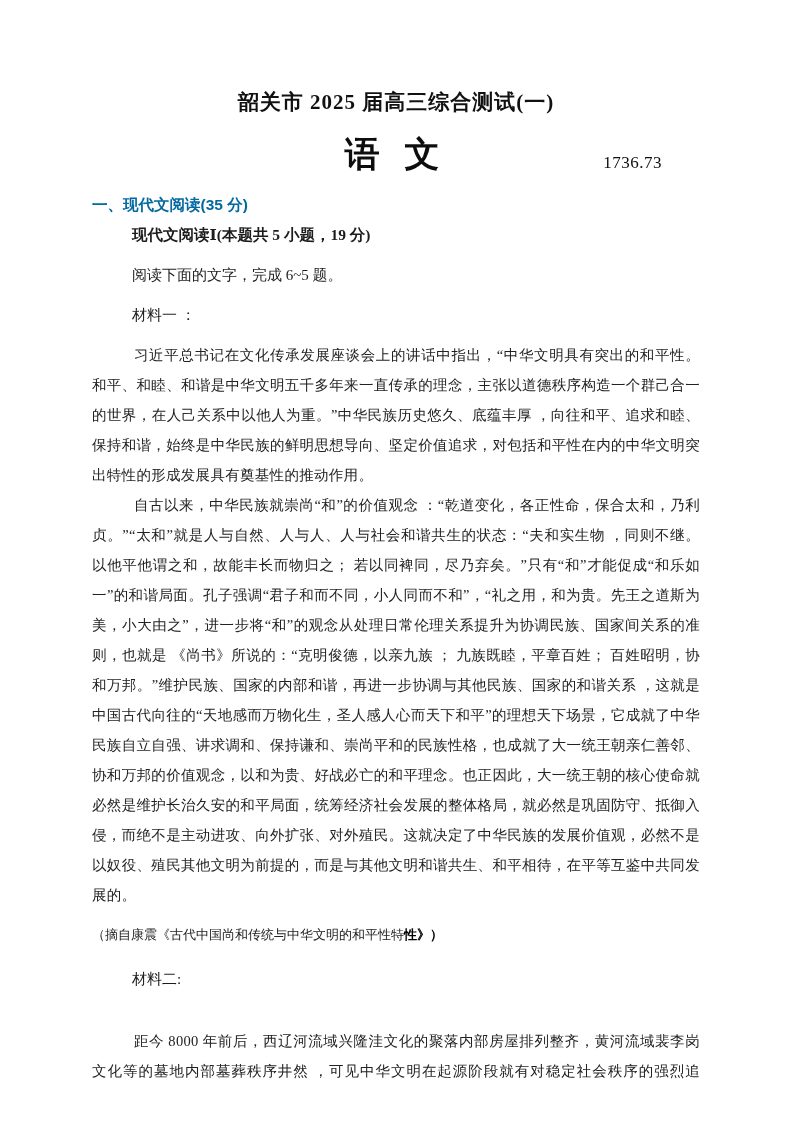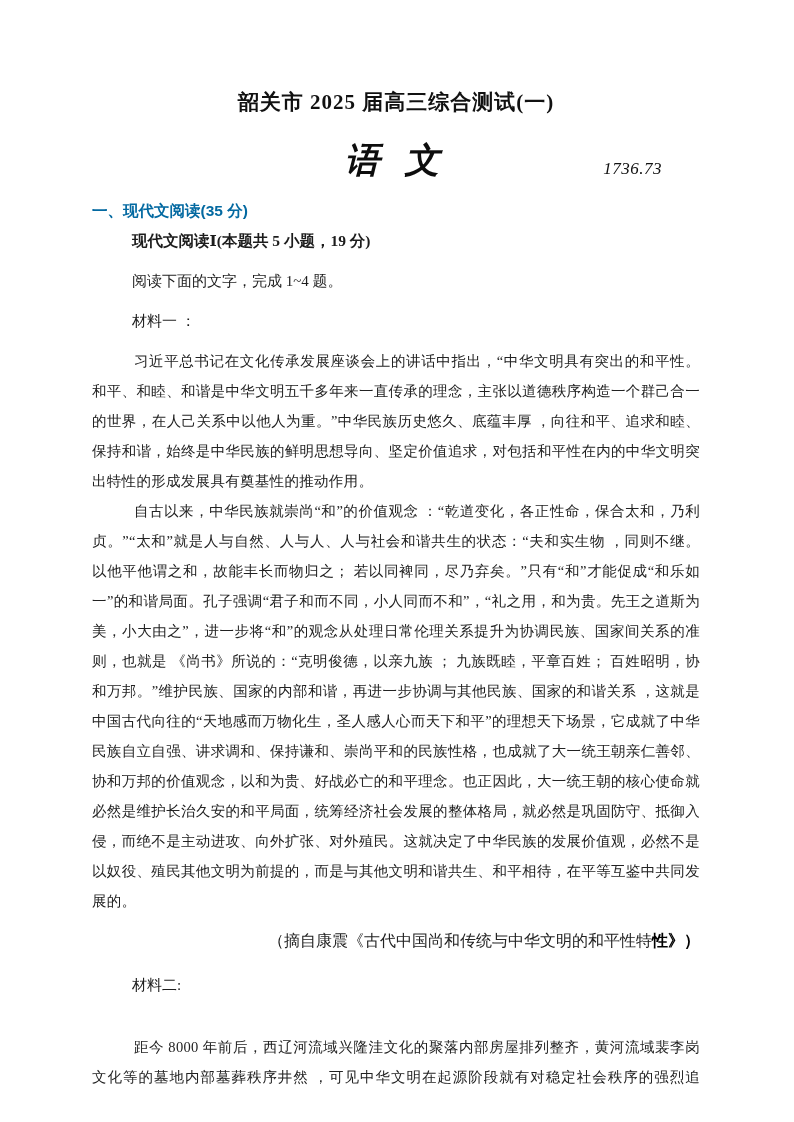--- a/index.html
+++ b/index.html
@@ -22,23 +22,22 @@
   .doc-title {
     text-align: center;
     font-size: 21px;
     font-weight: 600;
     letter-spacing: 1px;
     line-height: 24px;
     color: #111;
   }
   .subject-row {
     position: relative;
-    margin-top: 22px;
+    margin-top: 16px;
     height: 50px;
-    font-style: italic;
   }
   .subject-title {
     text-align: center;
     font-size: 35px;
     font-weight: 700;
     letter-spacing: 8px;
     line-height: 50px;
     color: #0d0d0d;
   }
   .doc-date {
@@ -87,23 +86,22 @@
   }
   .body-para.flow {
     margin-top: 0;
   }
   .body-para.last-stretch {
     text-align-last: justify;
     margin-top: 36px;
   }
   .attribution {
     margin-top: 10px;
-    font-size: 16px;
+    font-size: 13px;
     line-height: 30px;
-    text-align: right;
     color: #222;
   }
   .attr-bold {
     font-weight: 700;
     color: #000;
   }
 </style>
 </head>
 <body>
 
@@ -113,21 +111,21 @@
 
   <div class="subject-row">
     <div class="subject-title">语 文</div>
     <div class="doc-date">1736.73</div>
   </div>
 
   <div class="section-heading">一、现代文阅读(35 分)</div>
 
   <div class="sub-heading">现代文阅读Ⅰ(本题共 5 小题，19 分)</div>
 
-  <div class="instruction">阅读下面的文字，完成 1~4 题。</div>
+  <div class="instruction">阅读下面的文字，完成 6~5 题。</div>
 
   <div class="material-label">材料一 ：</div>
 
   <p class="body-para">习近平总书记在文化传承发展座谈会上的讲话中指出，“中华文明具有突出的和平性。和平、和睦、和谐是中华文明五千多年来一直传承的理念，主张以道德秩序构造一个群己合一的世界，在人己关系中以他人为重。”中华民族历史悠久、底蕴丰厚 ，向往和平、追求和睦、保持和谐，始终是中华民族的鲜明思想导向、坚定价值追求，对包括和平性在内的中华文明突出特性的形成发展具有奠基性的推动作用。</p>
 
   <p class="body-para flow">自古以来，中华民族就崇尚“和”的价值观念 ：“乾道变化，各正性命，保合太和，乃利贞。”“太和”就是人与自然、人与人、人与社会和谐共生的状态：“夫和实生物 ，同则不继。以他平他谓之和，故能丰长而物归之； 若以同裨同，尽乃弃矣。”只有“和”才能促成“和乐如一”的和谐局面。孔子强调“君子和而不同，小人同而不和”，“礼之用，和为贵。先王之道斯为美，小大由之”，进一步将“和”的观念从处理日常伦理关系提升为协调民族、国家间关系的准则，也就是 《尚书》所说的：“克明俊德，以亲九族 ； 九族既睦，平章百姓； 百姓昭明，协和万邦。”维护民族、国家的内部和谐，再进一步协调与其他民族、国家的和谐关系 ，这就是中国古代向往的“天地感而万物化生，圣人感人心而天下和平”的理想天下场景，它成就了中华民族自立自强、讲求调和、保持谦和、崇尚平和的民族性格，也成就了大一统王朝亲仁善邻、协和万邦的价值观念，以和为贵、好战必亡的和平理念。也正因此，大一统王朝的核心使命就必然是维护长治久安的和平局面，统筹经济社会发展的整体格局，就必然是巩固防守、抵御入侵，而绝不是主动进攻、向外扩张、对外殖民。这就决定了中华民族的发展价值观，必然不是以奴役、殖民其他文明为前提的，而是与其他文明和谐共生、和平相待，在平等互鉴中共同发展的。</p>
 
   <div class="attribution">
     <span>（摘自康震《古代中国尚和传统与中华文明的和平性特</span><span class="attr-bold">性》）</span>
   </div>

